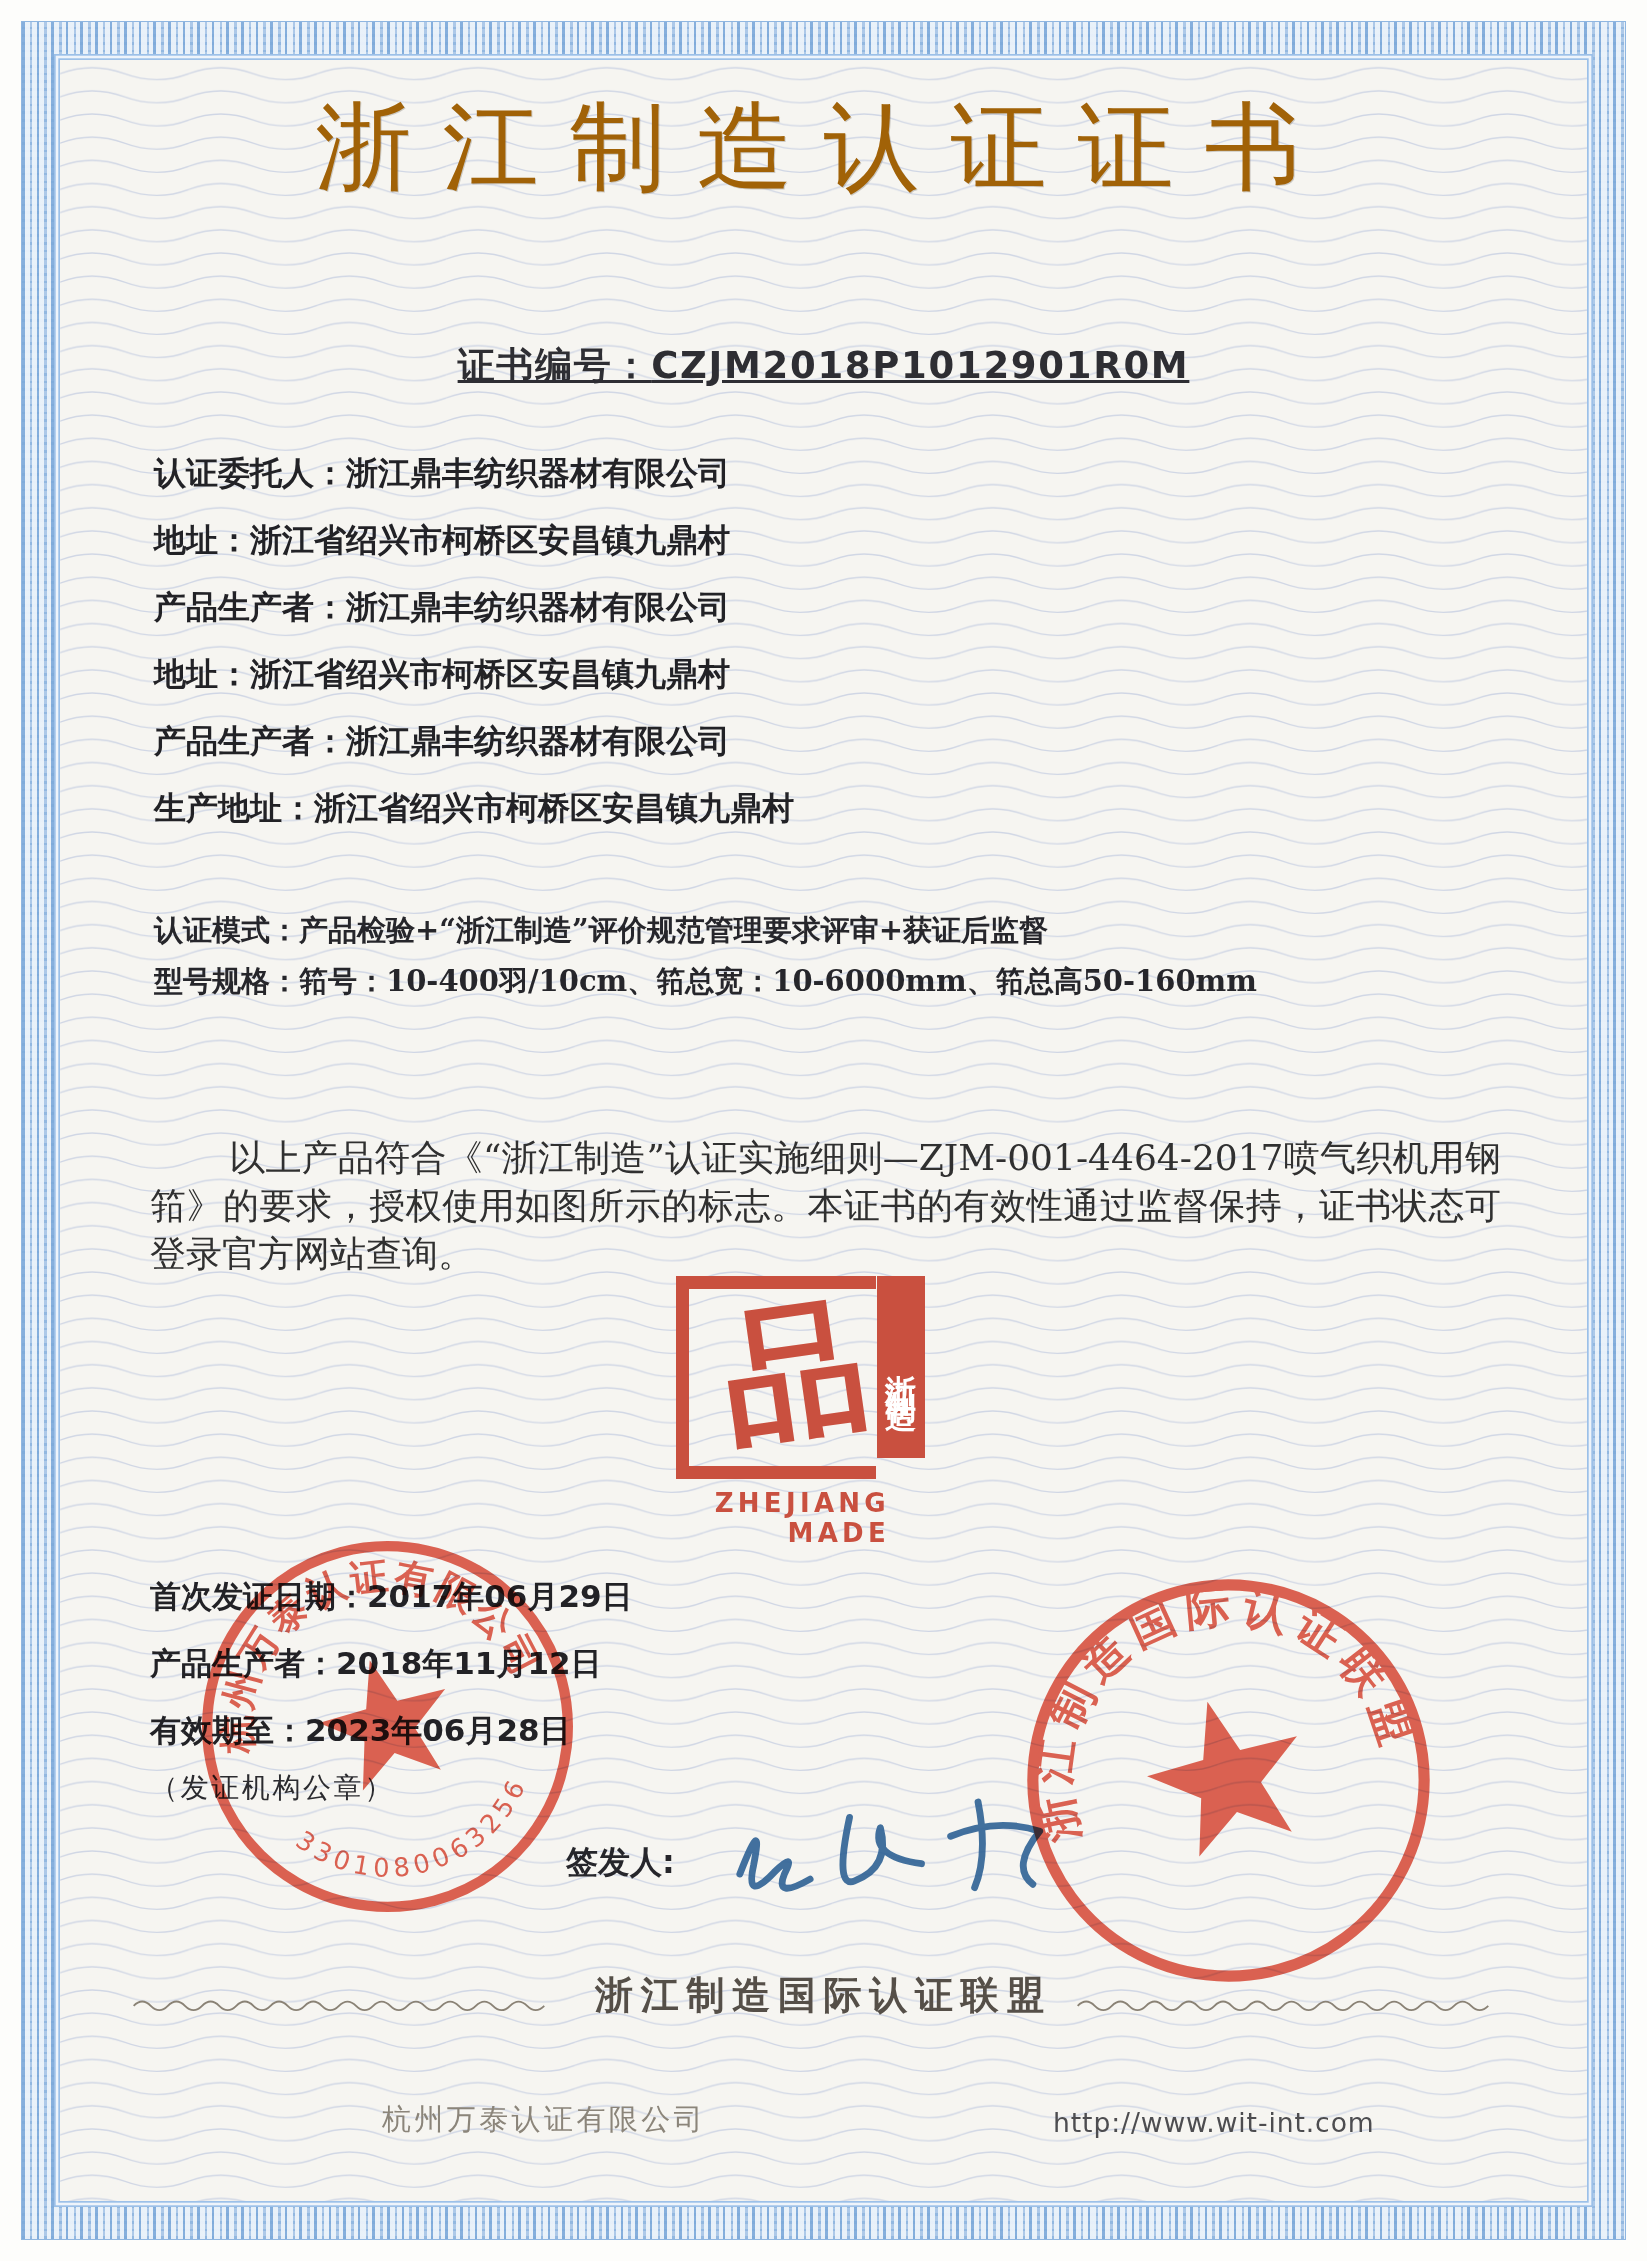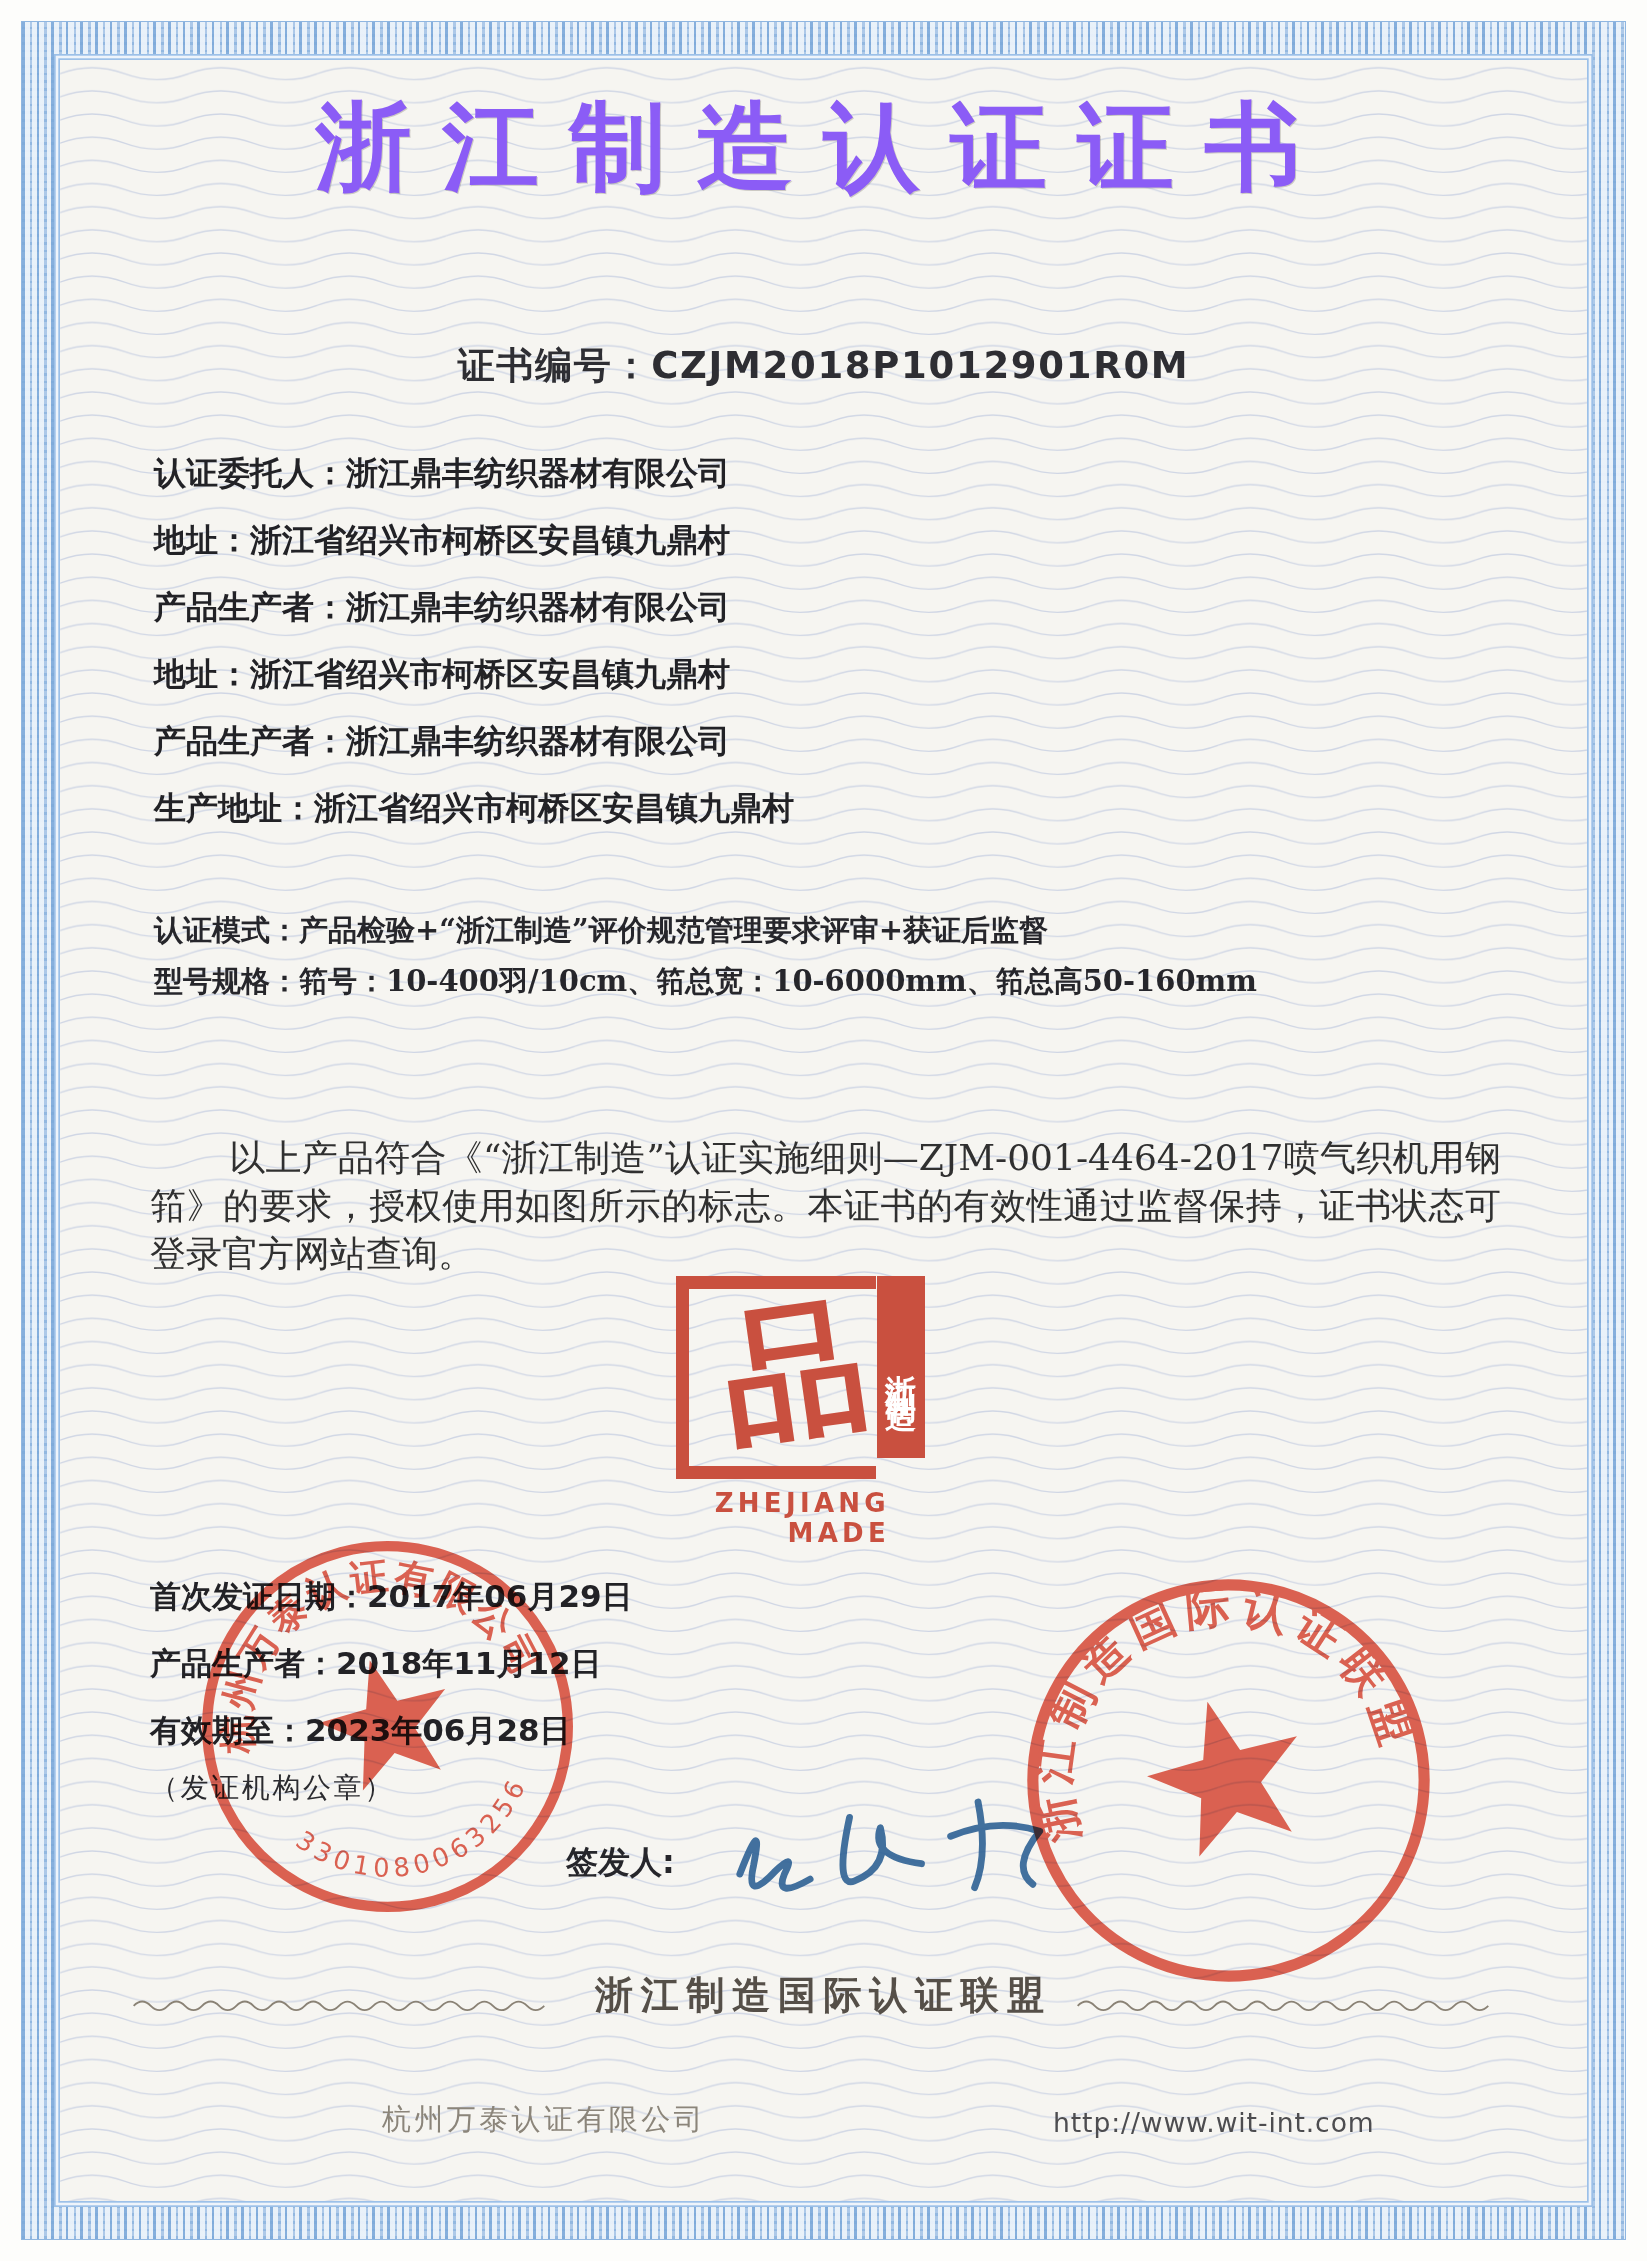--- a/index.html
+++ b/index.html
@@ -21,27 +21,27 @@
     position:absolute; inset:60px;
     background:#f6f5f1;
     box-shadow:0 0 0 1.7px #9cc0e8, 0 0 0 4.3px #eef4fb, 0 0 0 6px #9cc0e8;
   }
   .wavebg{position:absolute; inset:0; width:100%; height:100%;}
   .content{position:absolute; inset:0;}
 
   .title{
     position:absolute; top:84px; left:0; width:100%;
     text-align:center; font-family:"DejaVu Serif","Liberation Serif",serif;
-    font-weight:bold; font-size:96px; letter-spacing:31px; color:#8b5cf6;
+    font-weight:normal; font-size:96px; letter-spacing:31px; color:#a16207;
     text-shadow:0.9px 0.9px 0 rgba(80,70,60,.25);
     white-space:nowrap;
   }
   .certno{
     position:absolute; top:341px; left:0; width:100%; text-align:center;
-    font-size:37px; font-weight:bold; color:#2e2e33; letter-spacing:1.7px;
+    font-size:37px; font-weight:bold; color:#2e2e33; letter-spacing:1.7px;text-decoration:underline;
   }
   .infoblock{position:absolute; left:154px; top:452px; width:1355px;}
   .inforow{height:67px; font-size:32px; font-weight:bold; color:#222226; white-space:nowrap;}
   .specblock{position:absolute; left:154px; top:911px; width:1373px;
     font-family:"DejaVu Serif","Liberation Serif",serif;}
   .specrow{height:51px; font-size:29px; font-weight:bold; color:#26262b; white-space:nowrap;}
   .statement{
     position:absolute; left:150px; top:1134px; width:1351px;
     font-family:"DejaVu Serif","Liberation Serif",serif;
     font-size:36px; line-height:48px; color:#303030; text-indent:2.2em; text-align:justify;

